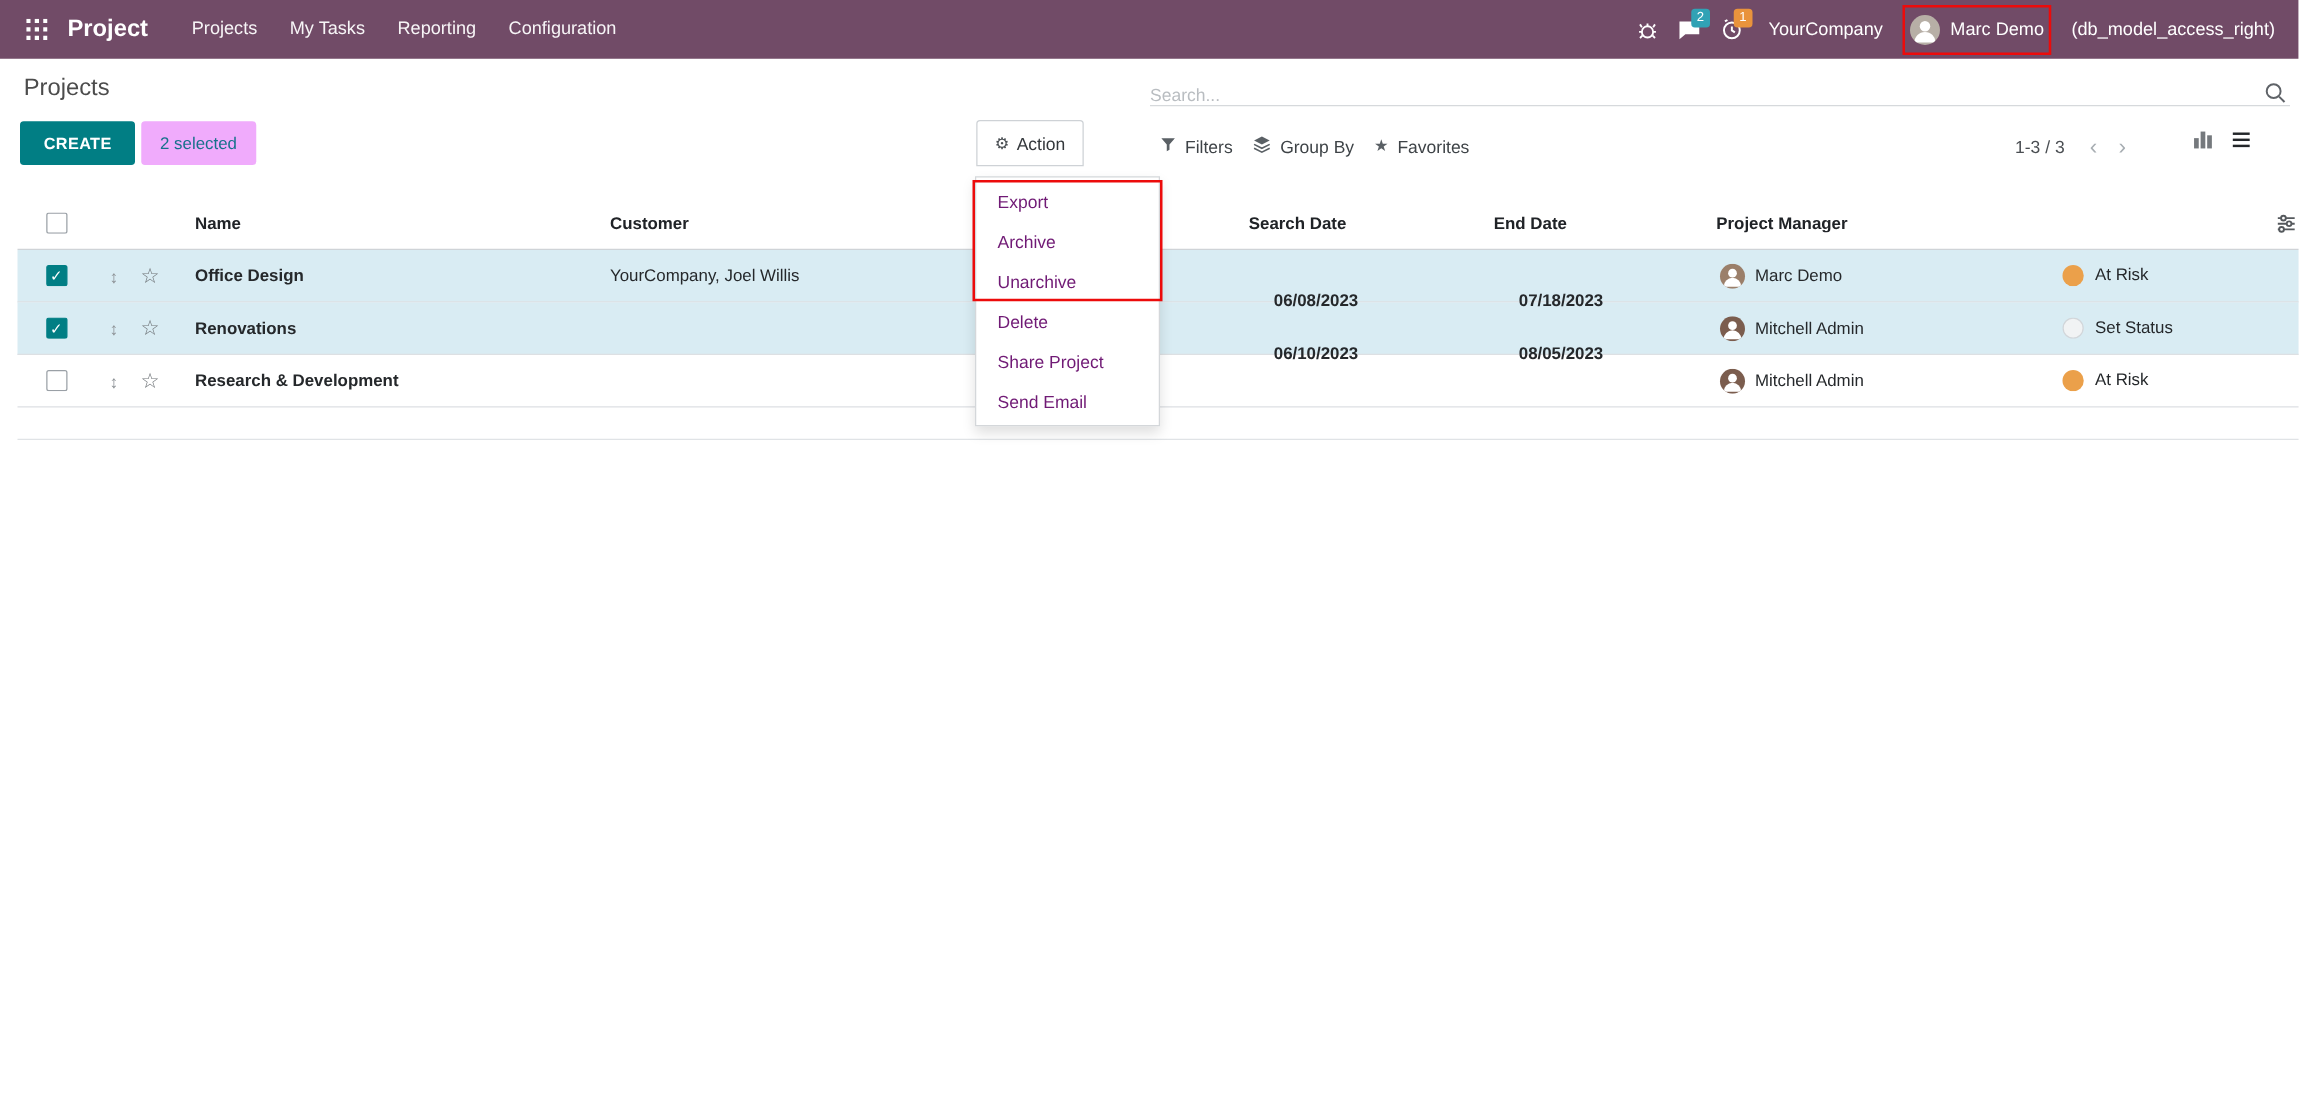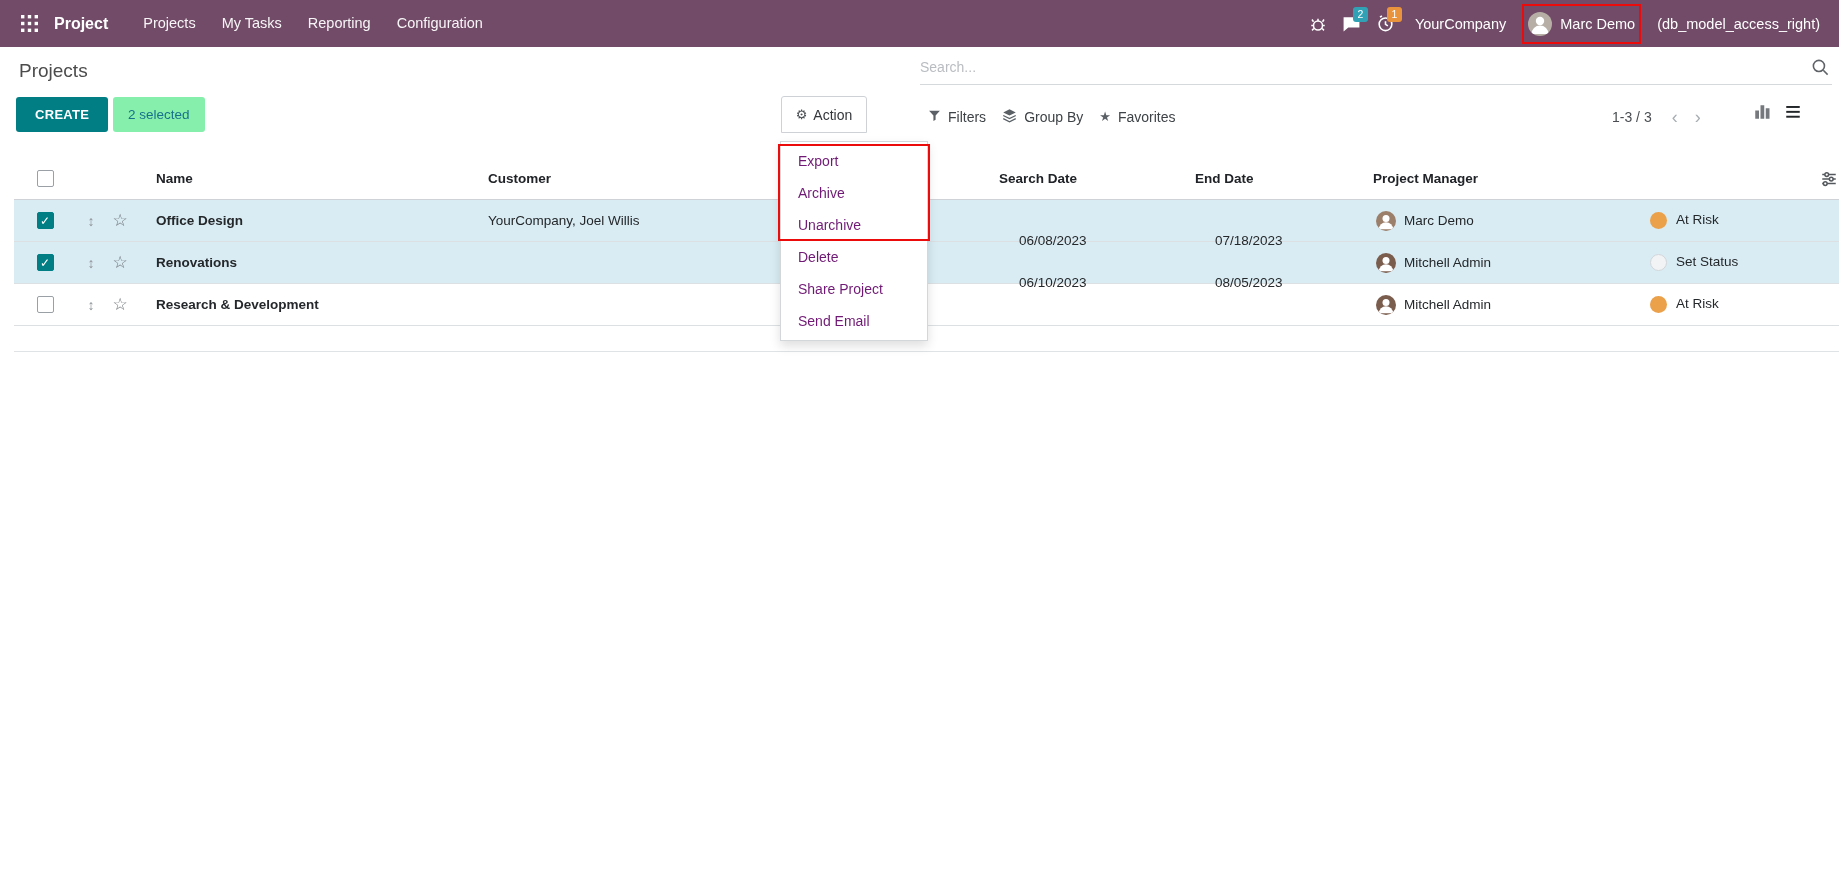--- a/index.html
+++ b/index.html
@@ -5,21 +5,21 @@
   * { margin:0; padding:0; box-sizing:border-box; }
   html,body { width:1839px; height:883px; }
   body { font-family:"Liberation Sans", sans-serif; background:#fff; overflow:hidden; }
   .screen { position:relative; width:1839px; height:883px; background:#fff; overflow:hidden; }
 
   
   .navbar { position:absolute; left:0; top:0; width:100%; height:47px;
     background:var(--navbar-bg,#714B67); color:#fff; display:flex; align-items:center;
     padding:0 7px 0 14px; z-index:30; }
   .apps { width:30px; display:flex; justify-content:center; cursor:pointer; }
-  .brand { font-size:16px; font-weight:700; margin:0 22px 0 10px; cursor:pointer; }
+  .brand { font-size:19px; font-weight:700; margin:0 22px 0 10px; cursor:pointer; }
   .menu { display:flex; height:47px; align-items:center; }
   .nav-item { font-size:14.5px; padding:0 13px; line-height:47px; cursor:pointer; opacity:.95; }
   .nav-right { margin-left:auto; display:flex; align-items:center; }
   .nav-icon { position:relative; width:34px; display:flex; justify-content:center; cursor:pointer; }
   .badge { position:absolute; top:-7px; right:1px; min-width:15px; height:15px; line-height:15px;
     font-size:10.5px; text-align:center; border-radius:3px; padding:0 3px; color:#fff; }
   .badge.teal { background:var(--badge-teal,#31a2b5); }
   .badge.orange { background:var(--badge-orange,#e9933c); }
   .nav-text { font-size:14.5px; margin:0 12px; cursor:pointer; white-space:nowrap; }
   .user { position:relative; display:flex; align-items:center; gap:8px; font-size:14.5px;
@@ -30,30 +30,30 @@
   .annotation { position:absolute; border:2px solid var(--annotation,#ec0b0b); pointer-events:none; z-index:60; }
   .user .annotation { inset:-8px -6px; }
 
   
   .page-title { position:absolute; left:19px; top:60px; font-size:19px; color:#4c4c4c; cursor:pointer; }
   .btn-create { position:absolute; left:16px; top:97px; height:35px; padding:0 19px;
     background:var(--primary,#017E84); color:#fff; font-size:13px; font-weight:700;
     letter-spacing:.3px; border:none; border-radius:3px; cursor:pointer;
     font-family:"Liberation Sans",sans-serif; }
   .btn-selected { position:absolute; left:113px; top:97px; height:35px; padding:2px 15px;
-    background:#86efac; color:#17718b; font-size:13.5px; border:none; border-radius:3px;
+    background:#f0abfc; color:#17718b; font-size:13.5px; border:none; border-radius:3px;
     cursor:pointer; font-family:"Liberation Sans",sans-serif; }
   .btn-action { position:absolute; left:781px; top:96px; height:37px; width:86px;
     background:#fff; border:1px solid #ced2d6; border-radius:3px 3px 0 0; font-size:14px;
     color:#33373b; display:flex; align-items:center; justify-content:center; gap:6px;
     cursor:pointer; z-index:41; font-family:"Liberation Sans",sans-serif; }
   .gear { font-size:13px; color:#4a4f53; }
 
   .search-wrap { position:absolute; left:920px; top:50px; width:912px; height:35px;
-    border-bottom:1px solid #d6d9dc; display:flex; align-items:center; }
+    border-bottom:1px solid #d6d9dc; display:flex; align-items:flex-end; }
   .search-wrap input { flex:1; border:none; outline:none; font-size:14px; color:#333;
     background:transparent; font-family:"Liberation Sans",sans-serif; }
   .search-wrap input::placeholder { color:#b9bdc1; }
   .search-icon { width:24px; display:flex; justify-content:center; cursor:pointer; }
 
   .filter-bar { position:absolute; left:928px; top:99px; height:35px; display:flex;
     align-items:center; gap:16px; font-size:14px; color:#3e4347; }
   .filter-item { display:flex; align-items:center; gap:7px; cursor:pointer; }
   .fav-star { font-size:13px; color:#5a6065; }
 
@@ -82,21 +82,21 @@
   .t-row.selected { background:var(--selected-row,#d9ecf3); }
   .t-footer { height:26px; border-bottom:1px solid #e0e3e6; }
   .cell { overflow:hidden; white-space:nowrap; }
   .c-check { display:flex; justify-content:center; }
   .checkbox { width:17px; height:17px; border:1px solid #9aa0a6; border-radius:2px; background:#fff;
     display:flex; align-items:center; justify-content:center; font-size:12px; color:#fff; cursor:pointer; }
   .checkbox.checked { background:var(--primary,#017E84); border-color:var(--primary,#017E84); }
   .c-handle { color:#8d9296; font-size:14px; text-align:center; cursor:grab; }
   .c-star { color:#6f7478; font-size:17px; text-align:center; cursor:pointer; }
   .c-name { padding-left:22px; font-weight:700; }
-  .c-date { padding-left:20px; font-weight:400;margin-top:40px; }
+  .c-date { padding-left:20px; font-weight:700;margin-top:40px; }
   .c-manager { display:flex; align-items:center; gap:8px; padding-left:3px; }
   .c-status { display:flex; align-items:flex-start; gap:9px; padding-left:20px; }
   .dot { width:17px; height:17px; border-radius:50%; flex:none; }
   .dot.at_risk { background:var(--status-orange,#EBA04A); }
   .dot.none { background:#f1f3f4; border:1px solid #d2d6da; }
   .opt-cols { position:absolute; right:15px; top:50%; transform:translateY(-50%); cursor:pointer; display:flex; }
 </style>
 </head>
 <body>
 

